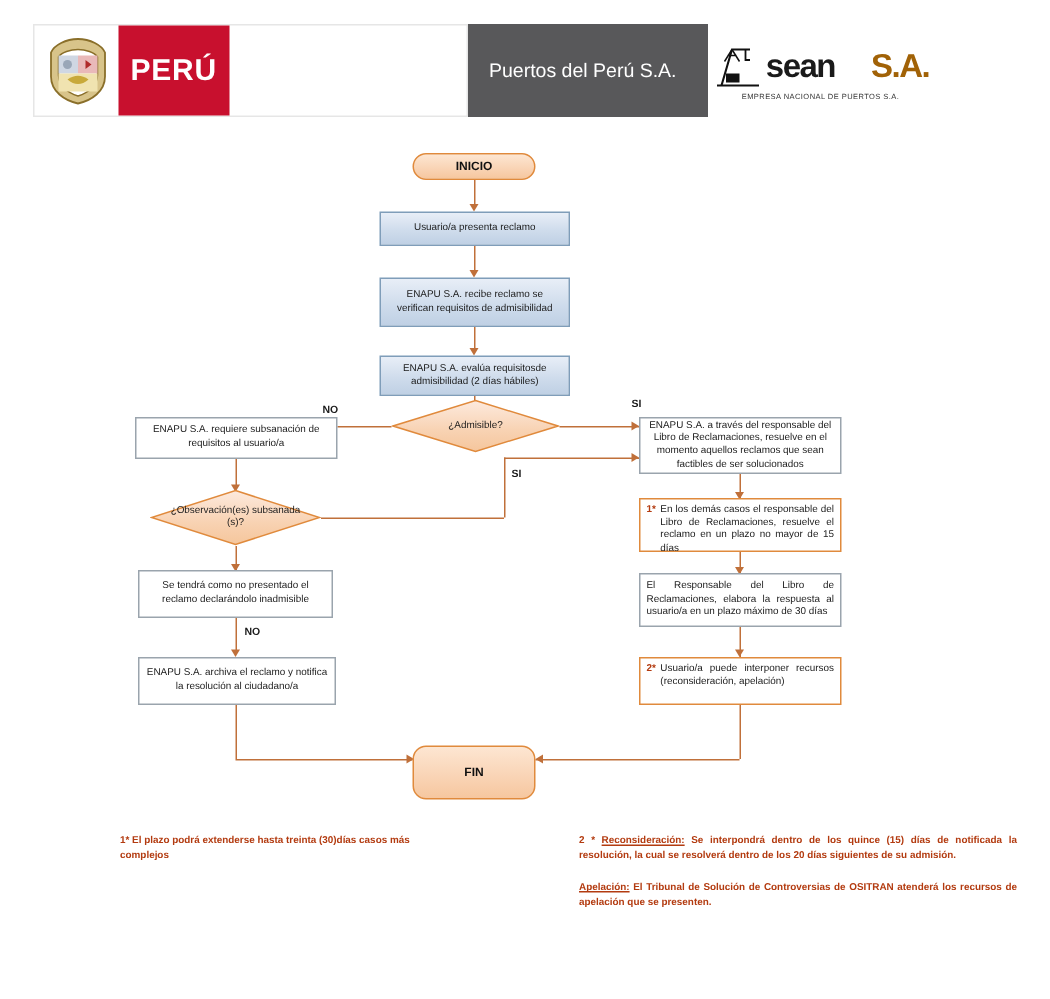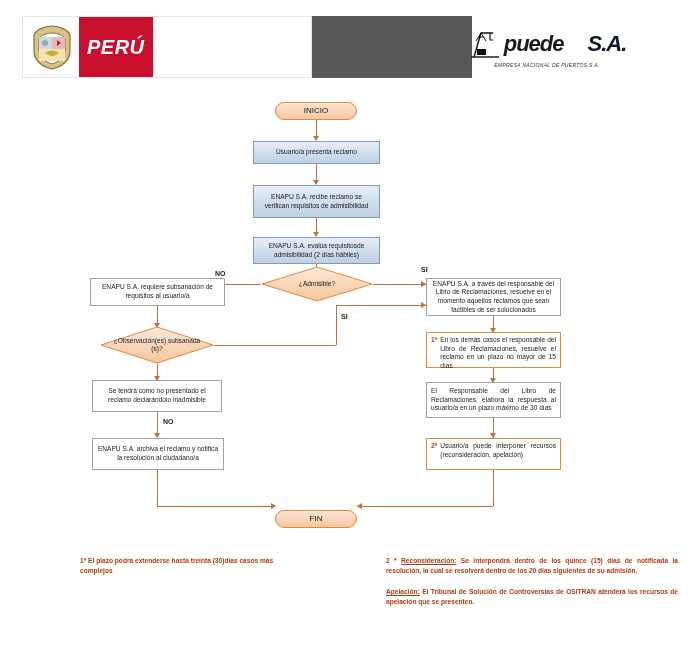--- a/index.html
+++ b/index.html
@@ -6,21 +6,21 @@
   body{
     width:700px;height:666px;
     background:#ffffff;
     font-family:"Liberation Sans", sans-serif;
     position:relative;
     overflow:hidden;
   }
   
   #header{
     position:absolute;left:22px;top:16px;width:600px;height:62px;
-    display:flex;align-items:stretch;font-style:italic;
+    display:flex;align-items:stretch;
   }
   .hdr-left{
     width:290px;background:#ffffff;display:flex;align-items:center;
     border:1px solid #e6e6e6;box-sizing:border-box;
   }
   .shield{
     width:46px;height:48px;margin-left:6px;flex:none;position:relative;
   }
   .shield svg{display:block;}
   .peru-block{
@@ -44,21 +44,21 @@
   }
   .enapu-logo{
     background:#ffffff;height:100%;display:flex;align-items:center;
     padding:0 6px;width:150px;box-sizing:border-box;justify-content:center;
     flex-direction:column;
   }
   .enapu-logo .brand{
     font-size:22px;font-weight:bold;color:#1a1a1a;letter-spacing:-1px;
     display:flex;align-items:center;
   }
-  .enapu-logo .brand .blue{color:#0f172a;margin-left:24px;}
+  .enapu-logo .brand .blue{color:#a16207;margin-left:24px;}
   .enapu-logo .sub{
     font-size:5px;color:#333;letter-spacing:0.3px;margin-top:1px;
   }
   .crane{
     width:34px;height:34px;margin-right:2px;
   }
   
   .node{
     position:absolute;box-sizing:border-box;
     display:flex;align-items:center;justify-content:center;
@@ -71,21 +71,21 @@
     background:linear-gradient(to bottom,#e8eef7 0%, #cfdcec 55%, #bfd0e4 100%);
     border:1px solid #7f9db9;
   }
   .box-white{
     background:#ffffff;border:1px solid #9aa4ad;
   }
   .terminal{
     background:linear-gradient(to bottom,#fde6d2 0%, #f9d3b4 60%, #f6c79f 100%);
     border:1px solid #e08a3c;
     border-radius:14px;
-    font-size:8px;font-weight:normal;color:#111;
+    font-size:8px;font-weight:bold;color:#111;
   }
   .note-orange{
     border:1px solid #e08a3c;background:#ffffff;
   }
   .note-orange .num{font-weight:bold;}
   
   .diamond{
     position:absolute;
   }
   .diamond .dlabel{
@@ -139,31 +139,32 @@
         <path d="M28 17 l4 3 -4 3 z" fill="#b02a2a"></path>
         <path d="M16 30 q7 -5 14 0 q-7 6 -14 0 z" fill="#c8a93a"></path>
       </svg>
     </div>
     <div class="peru-block">
       <div class="peru-red">PERÚ</div>
     </div>
   </div>
   <div class="hdr-right">
     <div class="enapu-title">
+      <div>Puertos del Perú S.A.</div>
     </div>
     <div class="enapu-logo">
       <div class="brand">
         <svg class="crane" viewBox="0 0 34 34">
           <path d="M3 30 L31 30" stroke="#111" stroke-width="1.4" fill="none"></path>
           <path d="M6 30 L13 6 L25 6" stroke="#111" stroke-width="1.4" fill="none"></path>
           <path d="M13 6 L8 14 M13 6 L18 14 M10 10 L16 10" stroke="#111" stroke-width="1" fill="none"></path>
           <path d="M22 6 L22 13 L25 13" stroke="#111" stroke-width="1.2" fill="none"></path>
           <rect x="9" y="22" width="9" height="6" fill="#111"></rect>
         </svg>
-        <span>puede</span>
+        <span>sean</span>
           <span class="blue">S.A.</span>
       </div>
       <div class="sub">EMPRESA NACIONAL DE PUERTOS S.A.</div>
     </div>
   </div>
 </div>
 
 <div class="node terminal" style="left:275px;top:102px;width:82px;height:18px;">INICIO</div>
 <div class="ln lnv" style="left:316px;top:120px;height:17px;"></div>
 <div class="arrow arr-down" style="left:312.5px;top:136px;"></div>
@@ -258,21 +259,21 @@
 </div>
 
 <div class="ln lnv" style="left:157px;top:470px;height:36px;"></div>
 <div class="ln lnh" style="left:157px;top:506px;width:118px;"></div>
 <div class="arrow arr-right" style="left:271px;top:502.5px;"></div>
 
 <div class="ln lnv" style="left:493px;top:470px;height:36px;"></div>
 <div class="ln lnh" style="left:357px;top:506px;width:136px;"></div>
 <div class="arrow arr-left" style="left:357px;top:502.5px;"></div>
 
-<div class="node terminal" style="left:275px;top:497px;width:82px;height:18px;border-radius:9px;margin-top:13px;">FIN</div>
+<div class="node terminal" style="left:275px;top:497px;width:82px;height:36px;border-radius:9px;">FIN</div>
 
 <div class="footnote" style="left:80px;top:556px;width:220px;">
   <span>1*</span>
   <span>El plazo podrá extenderse hasta treinta (30)días casos más complejos</span>
 </div>
 
 <div class="footnote" style="left:386px;top:556px;width:292px;">
   <div style="text-align:justify;">
     <span>2 *</span>
     <span class="u">Reconsideración:</span>

